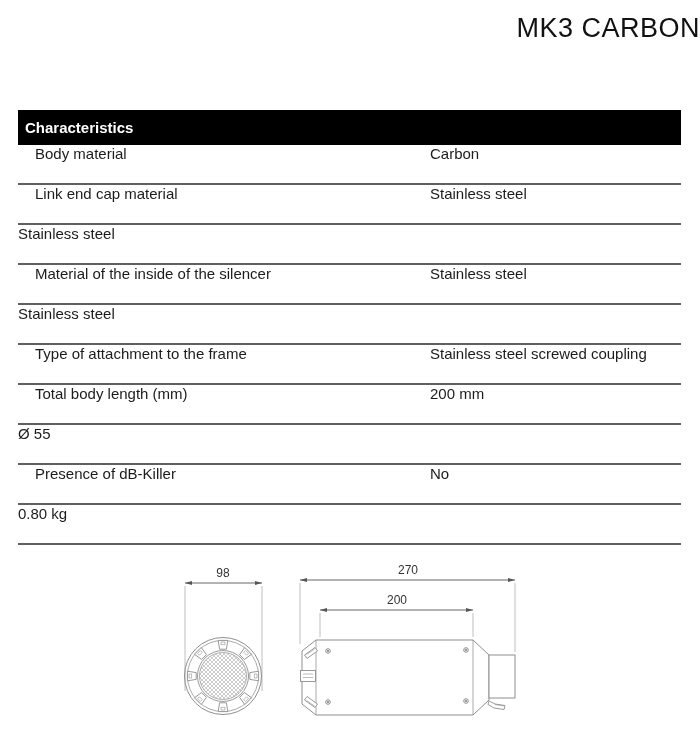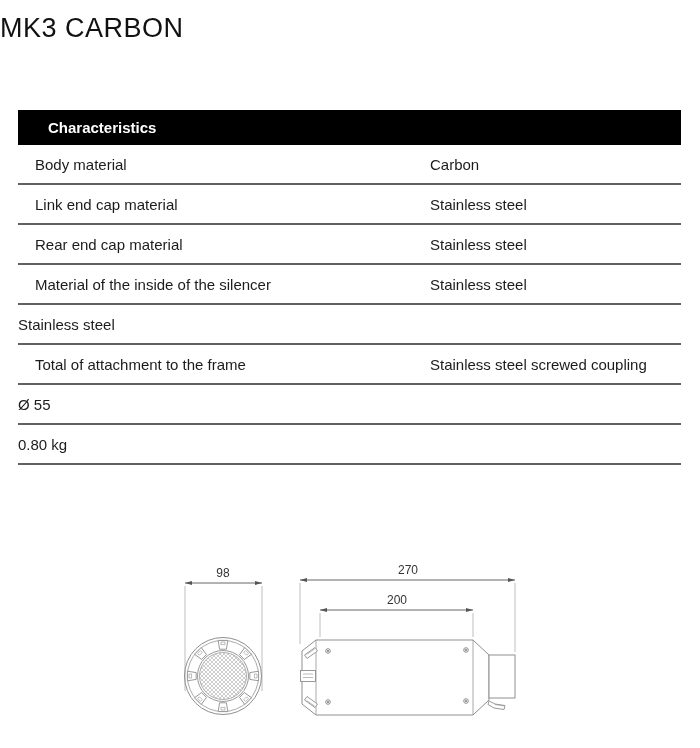--- a/index.html
+++ b/index.html
@@ -1,30 +1,30 @@
 <!DOCTYPE html>
 <html><head>
 <meta charset="utf-8">
 <style>
   html,body{margin:0;padding:0;}
   body{
     width:700px;height:748px;position:relative;background:#ffffff;
     font-family:"Liberation Sans", sans-serif;color:#1c1c1c;overflow:hidden;
   }
   .page-title{
-    position:absolute;top:13px;left:0;width:700px;text-align:left;
+    position:absolute;top:13px;left:0;width:700px;text-align:right;
     font-size:27px;font-weight:400;letter-spacing:0.5px;color:#111;
   }
   .spec-table{position:absolute;top:110px;left:18px;width:663px;}
   .table-header{
     height:35px;line-height:35px;background:#000;color:#fff;
-    font-size:15px;font-weight:700;padding-left:30px;box-sizing:border-box;
+    font-size:15px;font-weight:700;padding-left:7px;box-sizing:border-box;
   }
   .spec-row{
-    display:flex;align-items:center;height:38px;
+    display:flex;height:38px;
     border-bottom:2px solid #606060;box-sizing:content-box;
     font-size:15px;
   }
   .spec-label{width:412px;padding-left:17px;box-sizing:border-box;flex:0 0 auto;}
   .spec-value{flex:1 1 auto;}
   .diagrams{position:absolute;top:558px;left:0;}
   svg text{font-family:"Liberation Sans", sans-serif;}
 </style>
 </head>
 <body>
@@ -36,36 +36,43 @@
 
   <div class="spec-row">
     <div class="spec-label">Body material</div>
     <div class="spec-value">Carbon</div>
   </div>
   <div class="spec-row">
     <div class="spec-label">Link end cap material</div>
     <div class="spec-value">Stainless steel</div>
   </div>
   <div class="spec-row">
-    <div class="spec-label">Rear end cap material</div>
     <div class="spec-value">Stainless steel</div>
   </div>
   <div class="spec-row">
     <div class="spec-label">Material of the inside of the silencer</div>
     <div class="spec-value">Stainless steel</div>
   </div>
   <div class="spec-row">
     <div class="spec-value">Stainless steel</div>
   </div>
   <div class="spec-row">
-    <div class="spec-label">Total of attachment to the frame</div>
+    <div class="spec-label">Type of attachment to the frame</div>
     <div class="spec-value">Stainless steel screwed coupling</div>
   </div>
   <div class="spec-row">
+    <div class="spec-label">Total body length (mm)</div>
+    <div class="spec-value">200 mm</div>
+  </div>
+  <div class="spec-row">
     <div class="spec-value">Ø 55</div>
+  </div>
+  <div class="spec-row">
+    <div class="spec-label">Presence of dB-Killer</div>
+    <div class="spec-value">No</div>
   </div>
   <div class="spec-row">
     <div class="spec-value">0.80 kg</div>
   </div>
 </div>
 
 <div class="diagrams">
 <svg width="700" height="190" viewBox="0 0 700 190" xmlns="http://www.w3.org/2000/svg">
   <defs>
     <pattern id="hatch" width="4" height="4" patternUnits="userSpaceOnUse">

